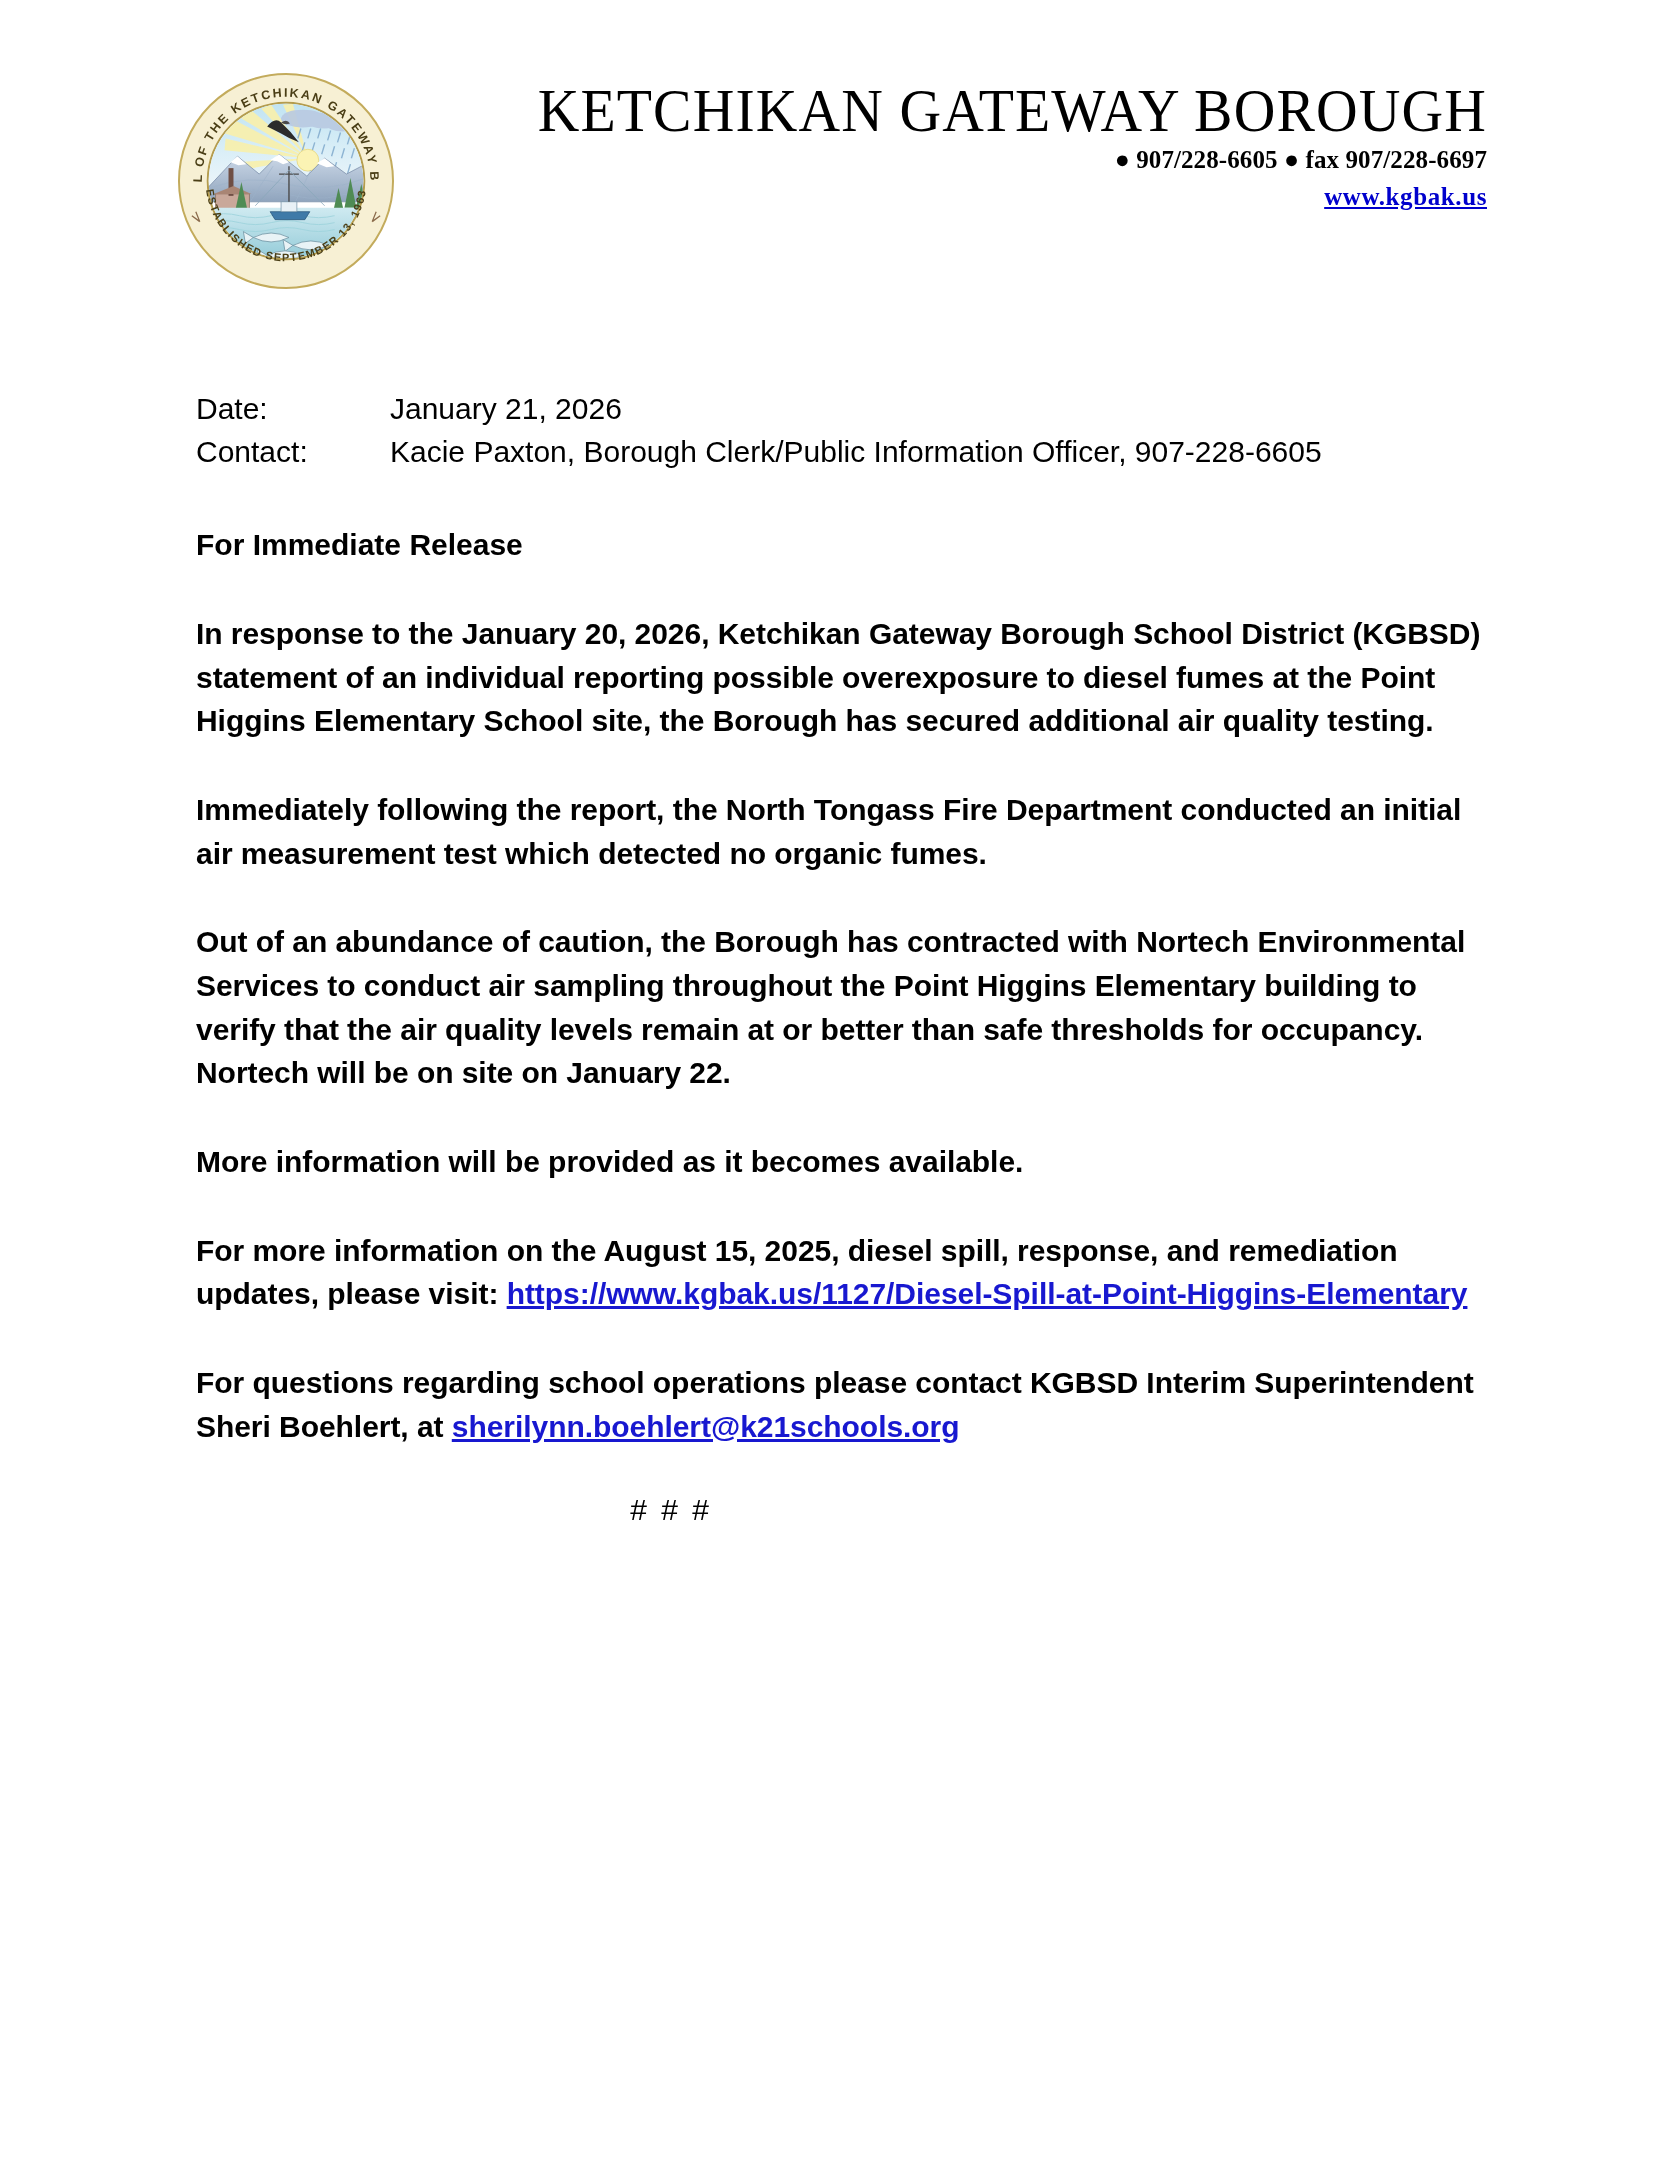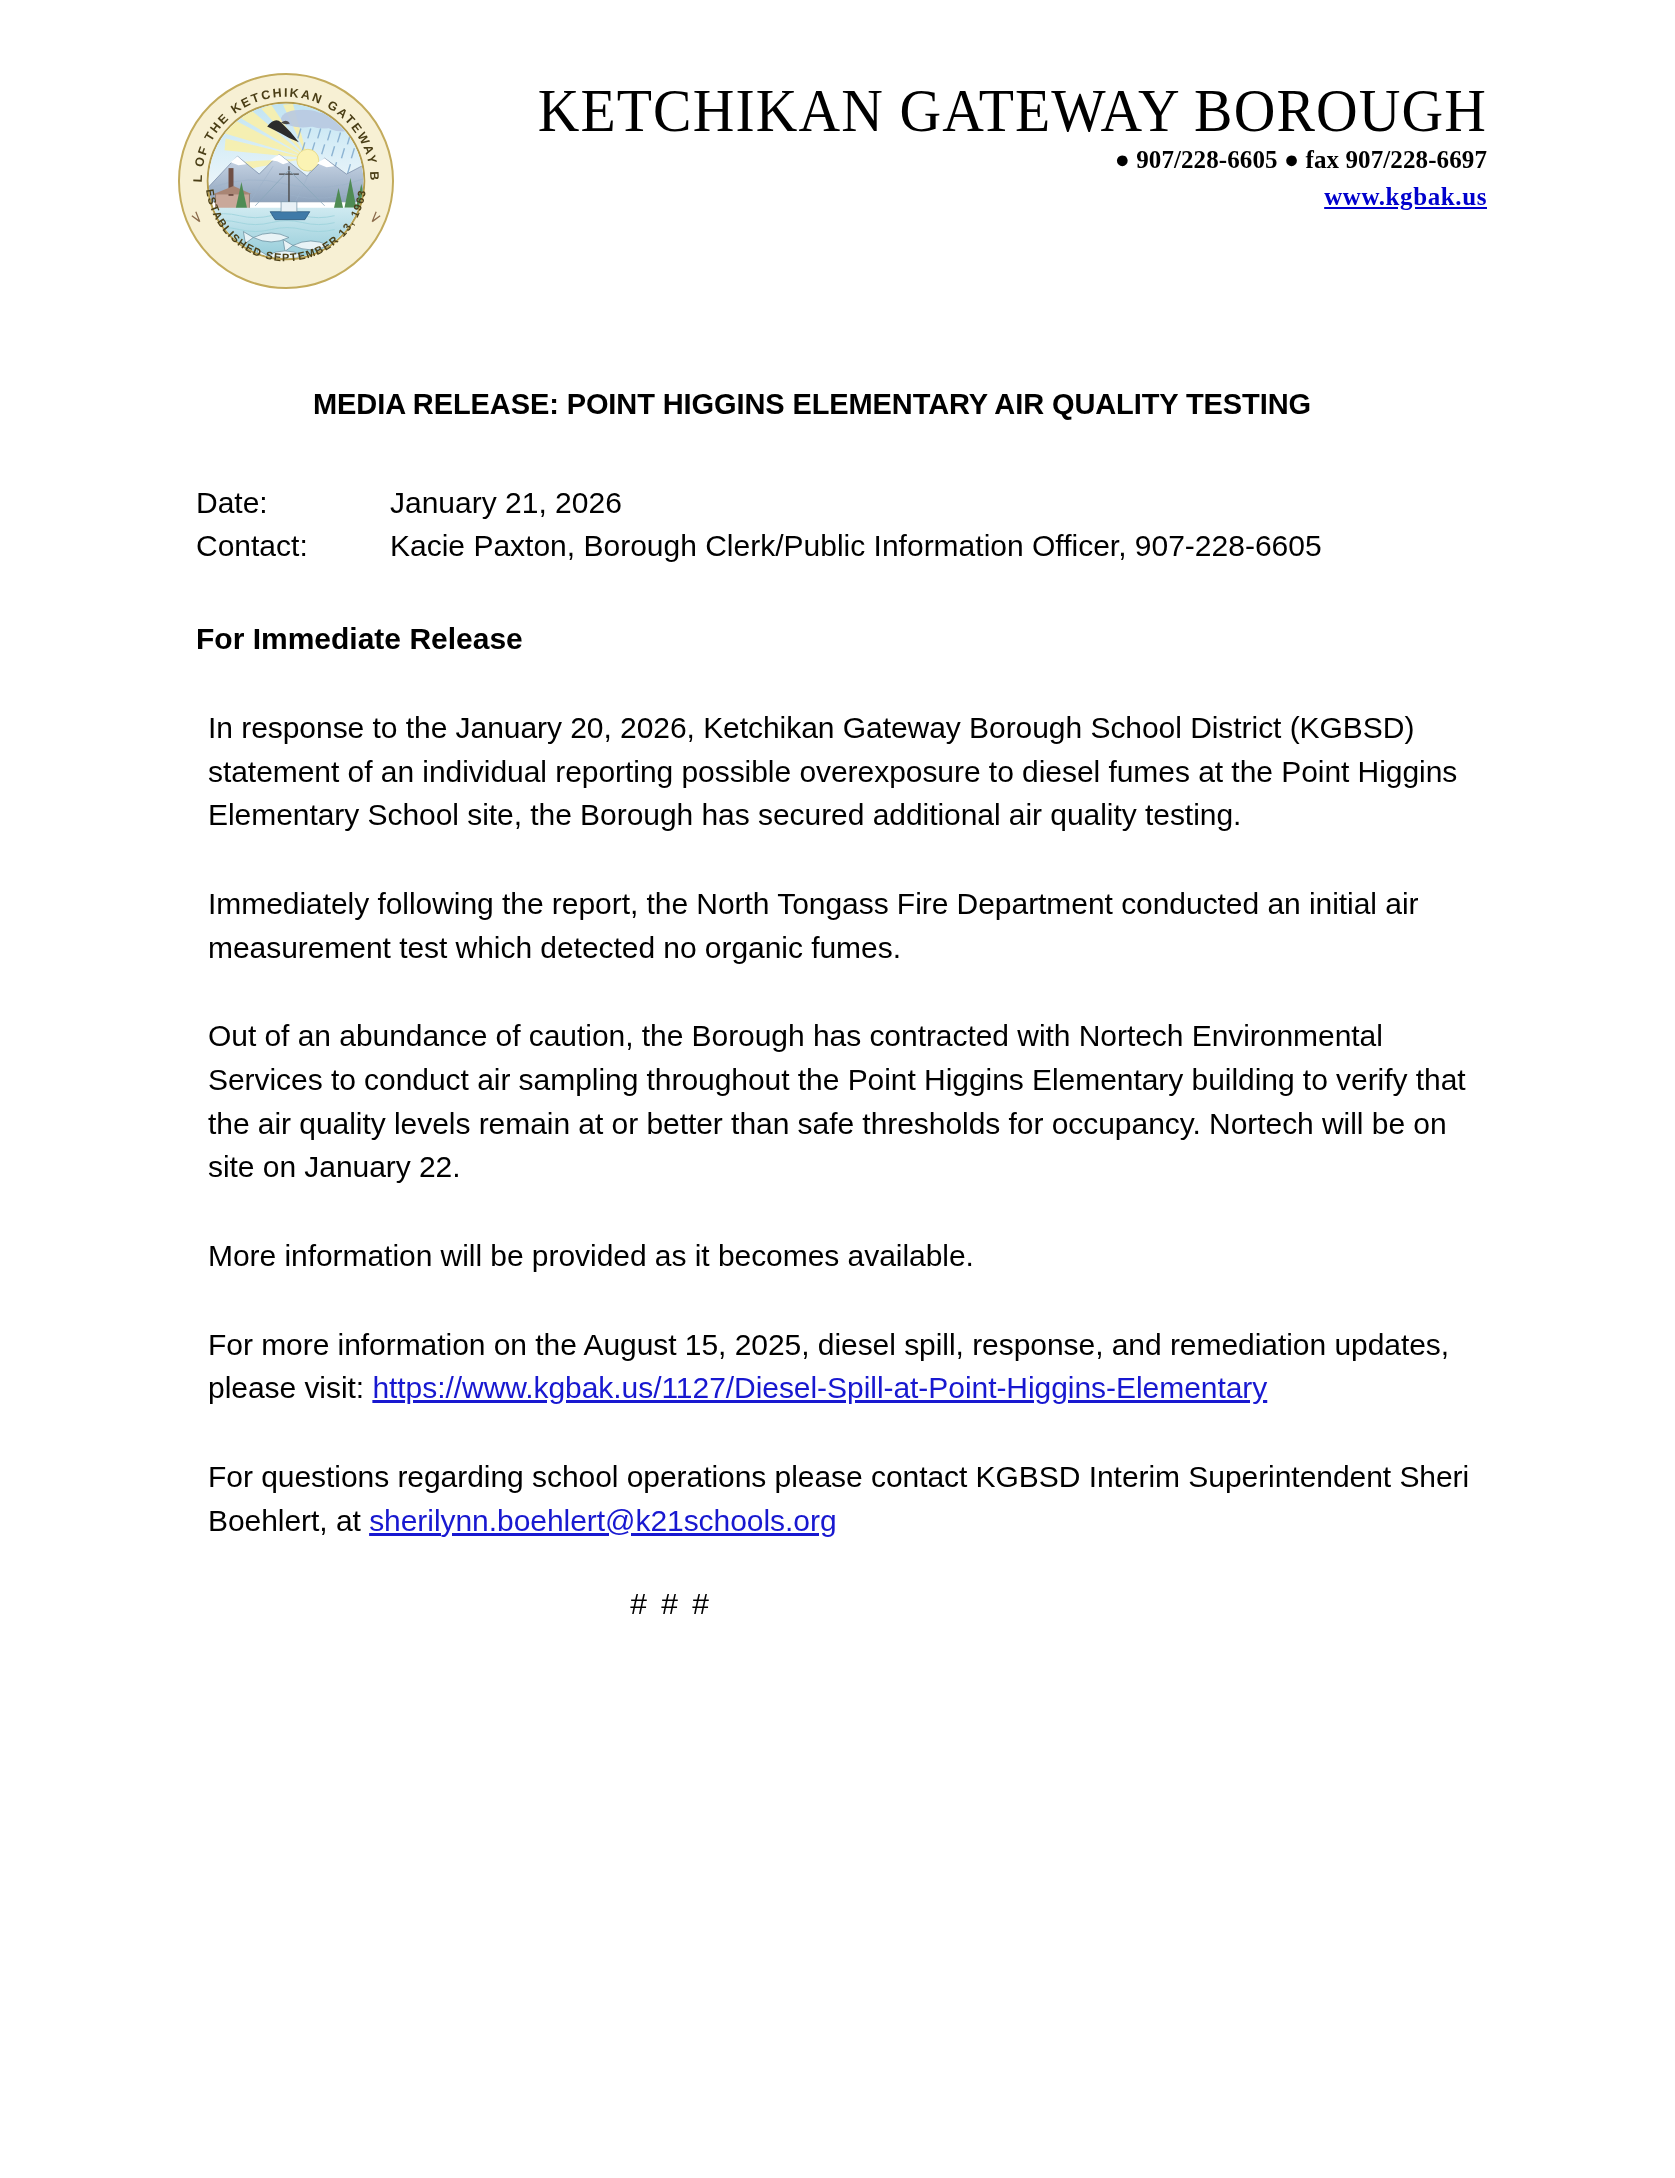--- a/index.html
+++ b/index.html
@@ -130,22 +130,22 @@
     font-family: "Liberation Sans", sans-serif;
     font-weight: bold;
     font-size: 30px;
     margin: 0 0 50px 0;
   }
 
   p.para {
     font-family: "Liberation Sans", sans-serif;
     font-size: 30px;
     line-height: 1.455;
-    margin: 0 0 45px 12px;
-    font-weight: 400;
+    margin: 0 0 45px 0;
+    font-weight: 700;
     letter-spacing: -0.05px;
   }
 
   a.inline-link {
     color: #1818d0;
     text-decoration: underline;
     word-break: break-word;
   }
 
   .end-mark {
@@ -301,21 +301,20 @@
 
     <div class="head-text">
       <div class="org-title">KETCHIKAN GATEWAY BOROUGH</div>
       <div class="addr-line second">● 907/228-6605 ● fax 907/228-6697</div>
       <a class="weblink" href="#">www.kgbak.us</a>
     </div>
   </div>
 
   <div class="doc-body">
 
-    <h1 class="release-title">MEDIA RELEASE:  POINT HIGGINS ELEMENTARY AIR QUALITY TESTING</h1>
 
     <table class="meta-table">
       <tbody>
           <tr>
         <td class="meta-label">Date:</td>
         <td>January 21, 2026</td>
       </tr>
       <tr>
         <td class="meta-label">Contact:</td>
         <td>Kacie Paxton, Borough Clerk/Public Information Officer, 907-228-6605</td>

